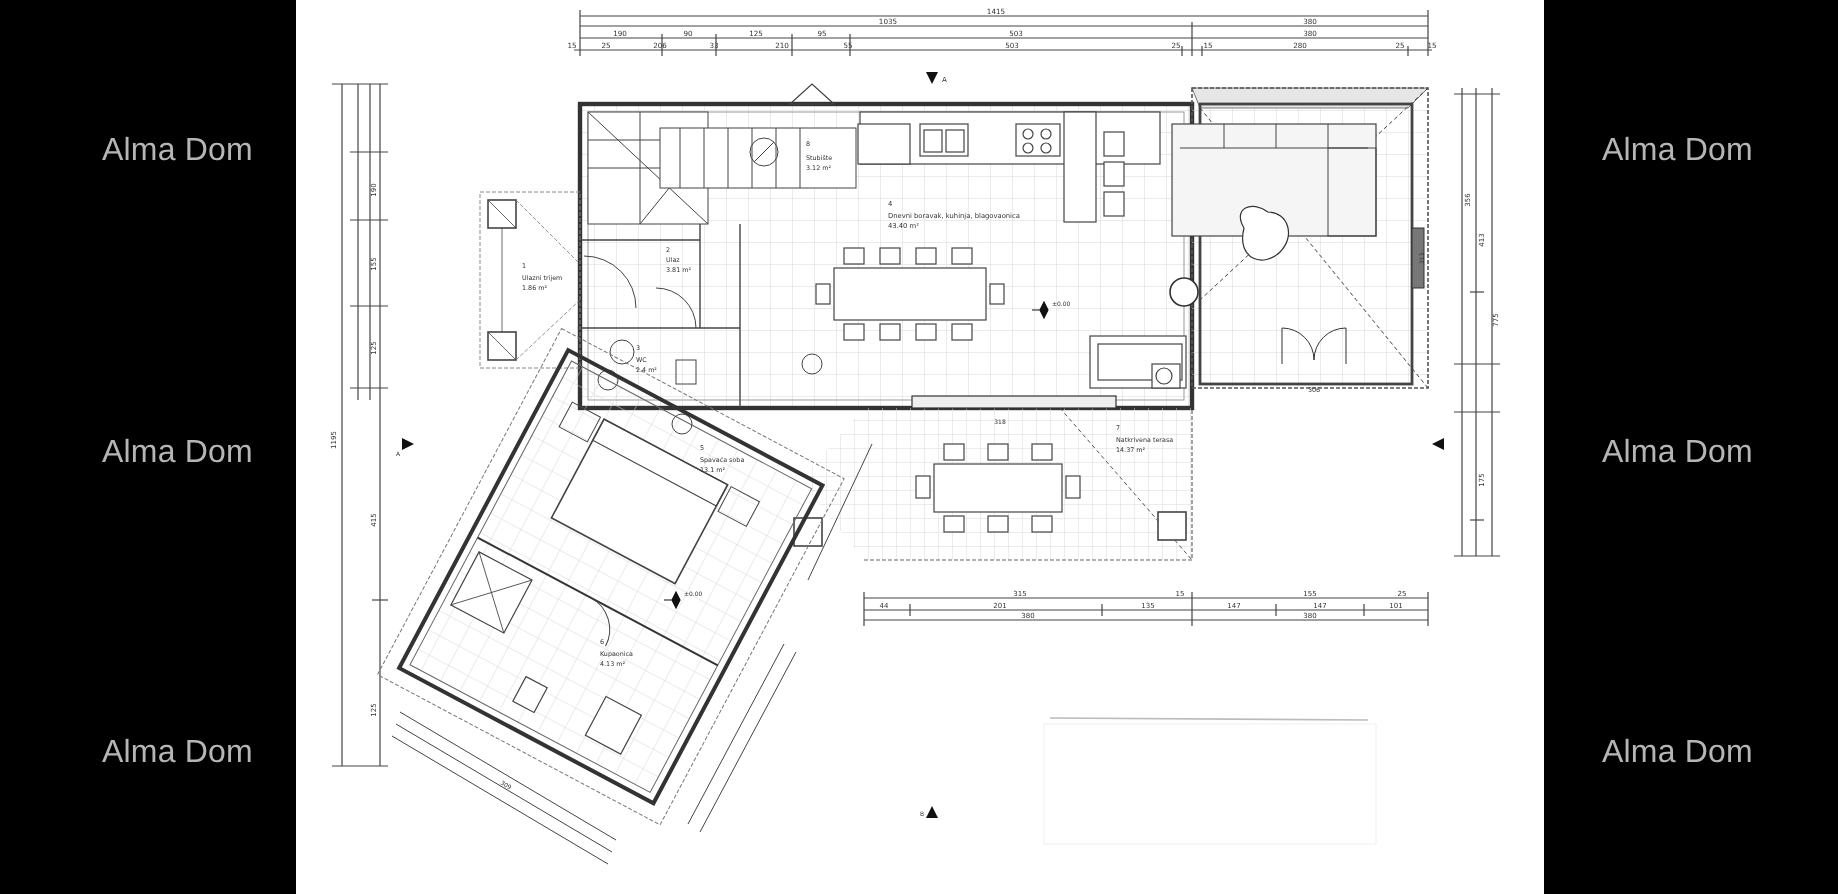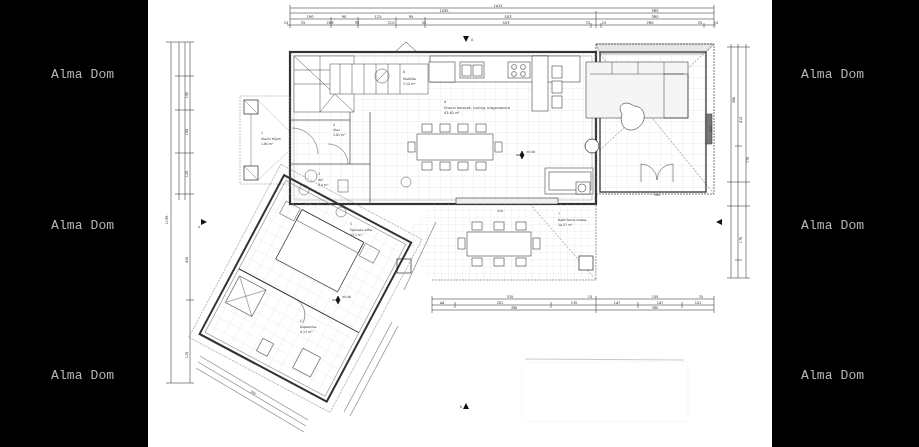--- a/index.html
+++ b/index.html
@@ -1,20 +1,20 @@
 <!DOCTYPE html>
 <html><head>
   <meta charset="utf-8">
   <style>
     html, body { margin: 0; padding: 0; }
     body { width: 919px; height: 447px; background: #000; position: relative; overflow: hidden; font-family: "DejaVu Sans", sans-serif; }
     .side { position: absolute; top: 0; height: 447px; background: #000; }
     .side.left { left: 0; width: 148px; }
     .side.right { left: 772px; width: 147px; }
-    .wm { position: absolute; color: #b5b5b5; font-family: Liberation Mono, monospace; font-size: 13px; white-space: nowrap; letter-spacing: 0.1px; }
+    .wm { position: absolute; color: #b5b5b5; font-family: Liberation Sans, sans-serif; font-size: 16px; white-space: nowrap; letter-spacing: 0.1px; }
     .sheet { position: absolute; left: 148px; top: 0; width: 624px; height: 447px; background: #fff; }
     svg { position: absolute; left: 0; top: 0; }
     svg text { font-family: "DejaVu Sans", sans-serif; fill: #333; }
   </style>
 </head>
 <body>
 
 <div class="side left">
   <div class="wm" style="left:51px; top:67px;">Alma Dom</div>
   <div class="wm" style="left:51px; top:218px;">Alma Dom</div>

